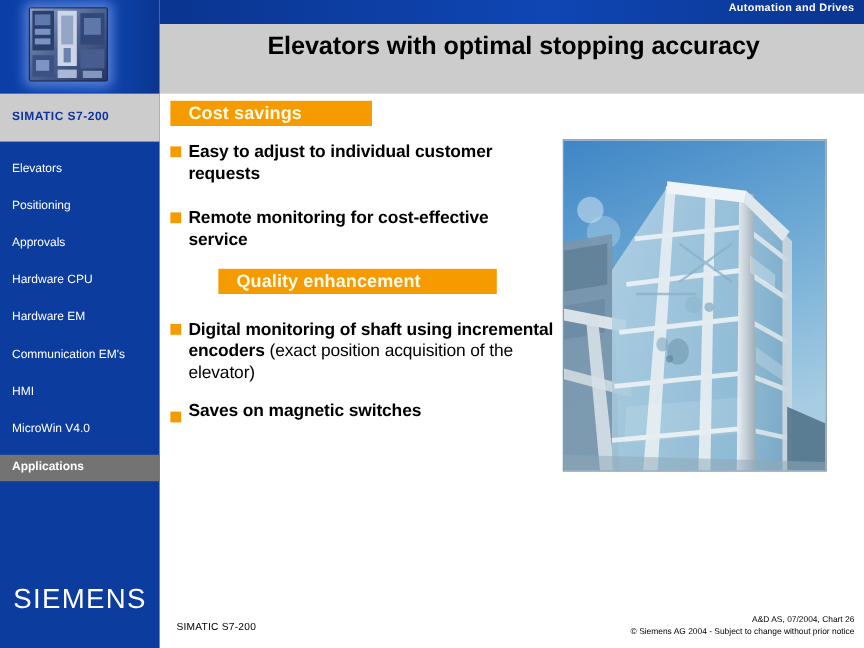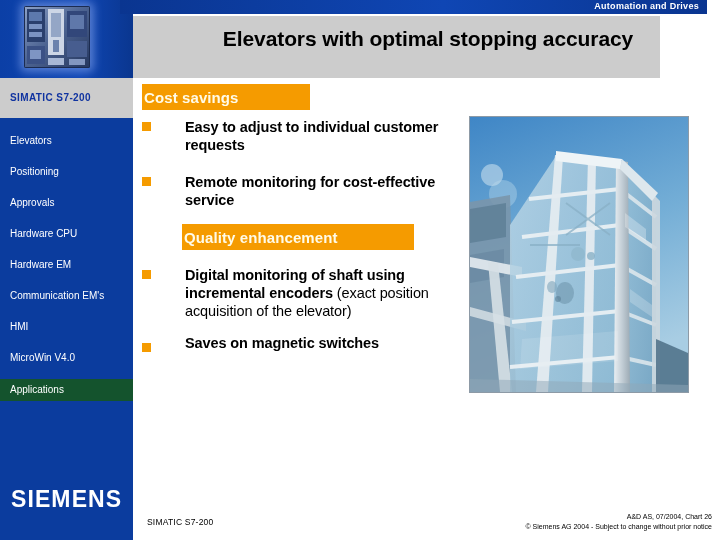--- a/index.html
+++ b/index.html
@@ -21,23 +21,23 @@
     position: absolute;
     left: 0; top: 0;
     width: 133px;
     height: 78px;
     background: #0b3c9e;
     background: linear-gradient(to right, #0b3fa6 0%, #0f46b4 60%, #0a368f 100%);
     z-index: 3;
   }
   #top-banner-strip {
     position: absolute;
-    left: 120px; top: 0;
+    left: 133px; top: 0;
     width: 587px;
-    height: 14px;
+    height: 20px;
     background: #0b3c9e;
     background: linear-gradient(to right, #0a3590 0%, #0f46b4 55%, #0a3590 100%);
     z-index: 3;
   }
   #banner-title {
     position: absolute;
     right: 8px;
     top: 1px;
     font-size: 9px;
     font-weight: bold;
@@ -53,21 +53,21 @@
     width: 66px; height: 62px;
     border-radius: 2px;
     overflow: hidden;
     box-shadow: 0 0 9px 4px rgba(170,195,255,0.45);
   }
 
   
   #title-bar {
     position: absolute;
     left: 133px; top: 16px;
-    width: 527px; height: 62px;
+    width: 587px; height: 62px;
     background: #cccccc;
     z-index: 2;
   }
   #page-title {
     position: absolute;
     left: 15px;
     top: 11px;
     width: 560px;
     text-align: center;
     font-size: 21px;
@@ -105,67 +105,66 @@
     width: 133px;
     height: 22px;
     line-height: 22px;
     font-size: 10px;
     color: #ffffff;
     padding-left: 10px;
     box-sizing: border-box;
     white-space: nowrap;
   }
   .nav-item.active {
-    background: #14532d;
-    font-weight: normal;
+    background: #737373;
+    font-weight: bold;
     color: #ffffff;
   }
   #siemens-logo {
     position: absolute;
     left: 11px;
     bottom: 27px;
     font-size: 23px;
-    font-weight: bold;
+    font-weight: normal;
     color: #ffffff;
     letter-spacing: 1.1px;
   }
 
   
   #content {
     position: absolute;
     left: 133px; top: 78px;
     width: 587px; height: 462px;
     background: #ffffff;
     z-index: 1;
   }
 
   .section-band {
     position: absolute;
-    height: 26px;
+    height: 21px;
     background: #f59b00;
     display: flex;
     align-items: center;
-    padding-left: 2px;
+    padding-left: 15px;
     box-sizing: border-box;
   }
   .section-band span {
     font-size: 15px;
     font-weight: bold;
     color: #fffbe8;
     letter-spacing: 0.1px;
     white-space: nowrap;
   }
   #band-cost   { left: 9px; top: 6px;   width: 168px; }
   #band-quality{ left: 9px; top: 146px; width: 232px; margin-left: 40px; }
 
   .bullet {
     position: absolute;
     display: flex;
     align-items: flex-start;
-    gap: 28px;
   }
   .bullet-marker {
     width: 9px; height: 9px;
     background: #f59b00;
     flex: 0 0 auto;
     margin-top: 4px;
     margin-right: 6px;
   }
   .bullet-text {
     font-size: 14.5px;

